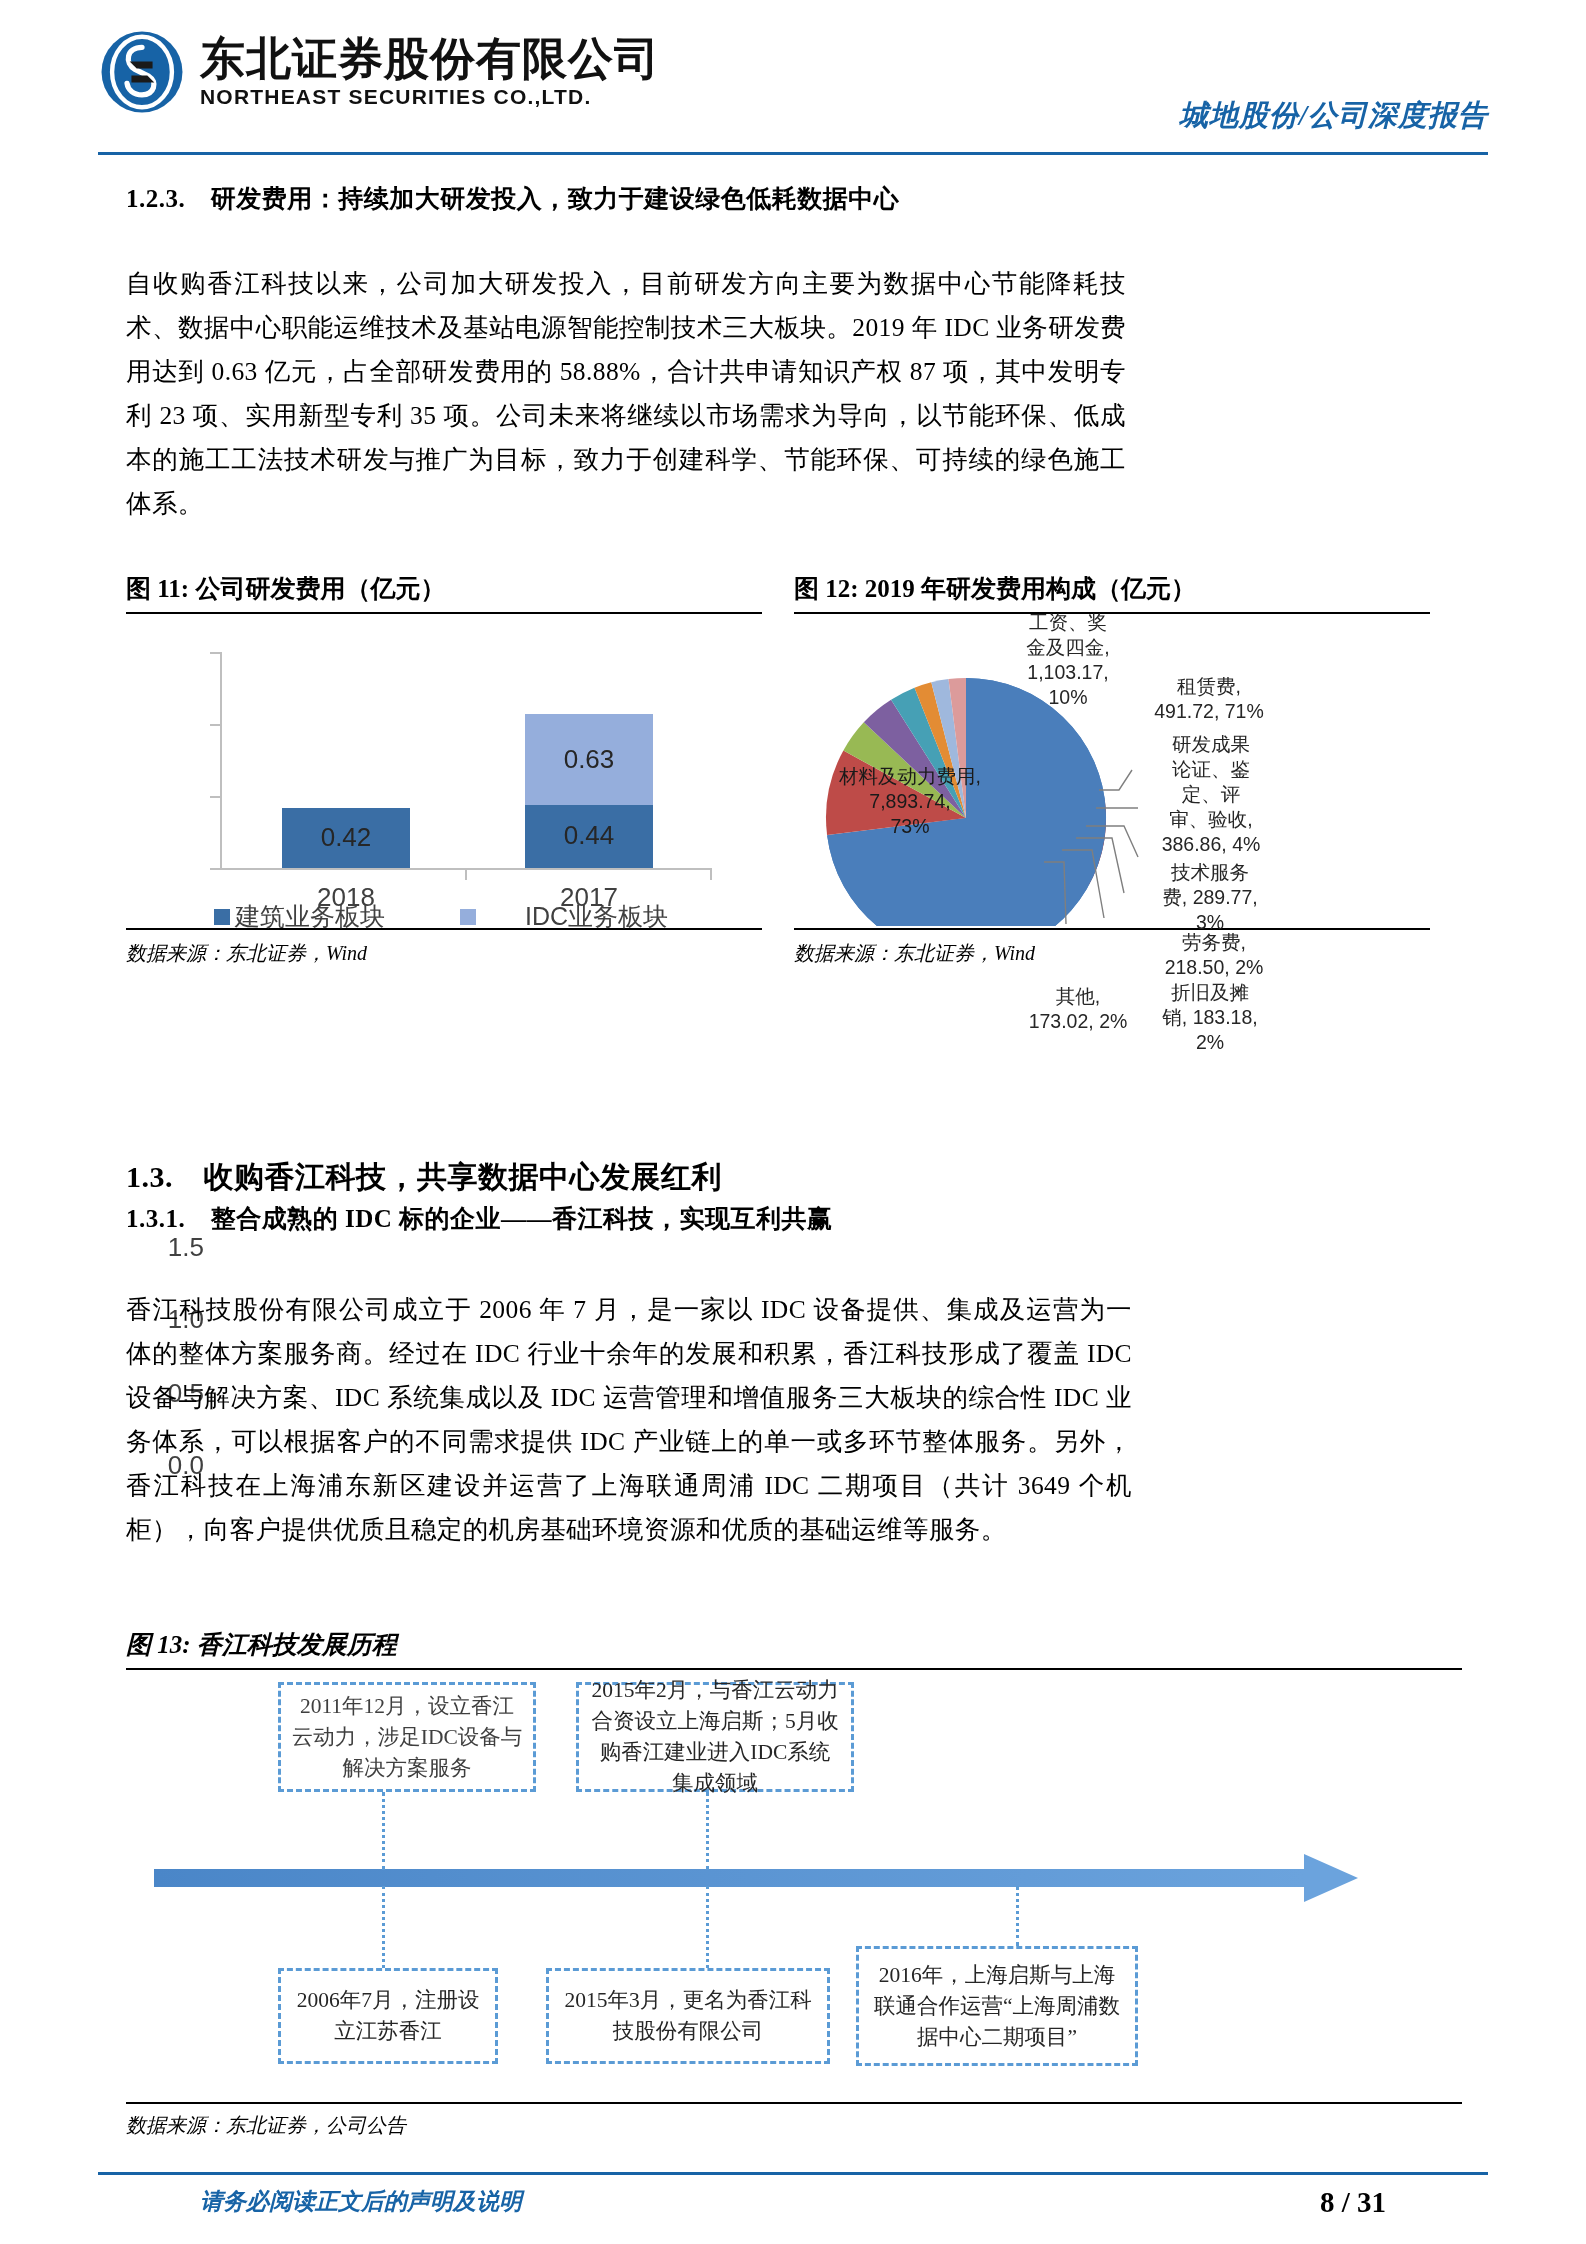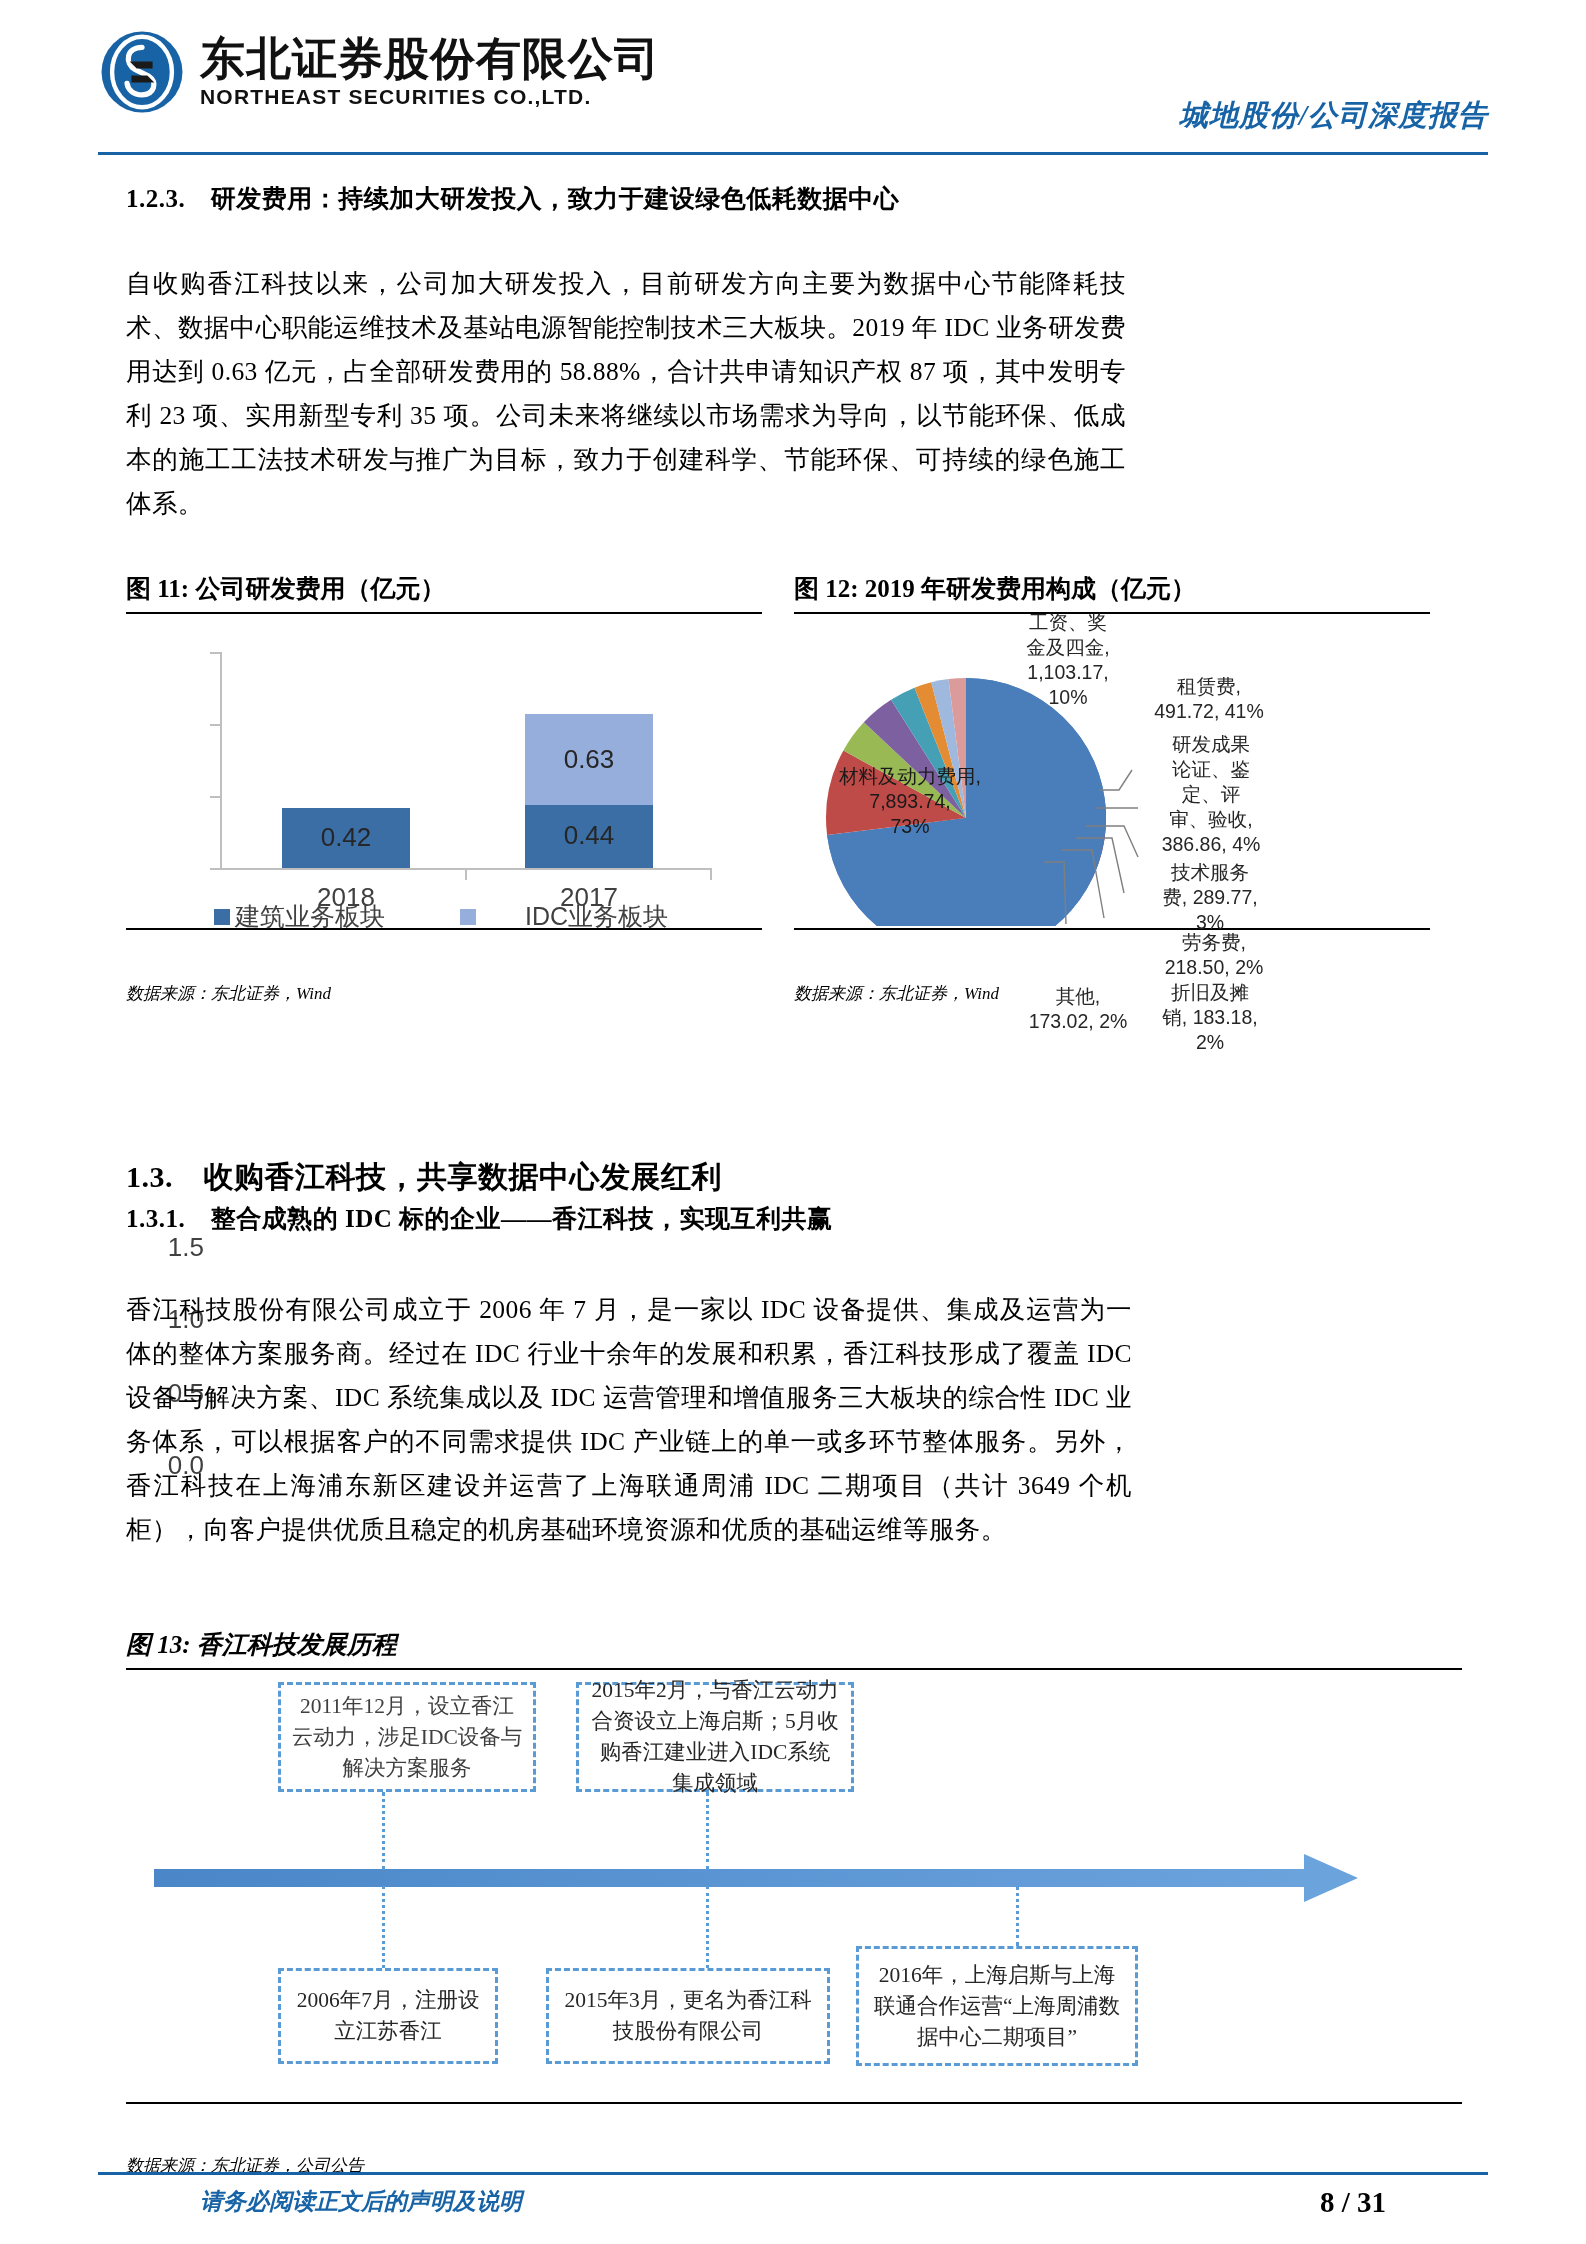--- a/index.html
+++ b/index.html
@@ -26,21 +26,21 @@
 
   
   .h3{position:absolute;font-family:"Liberation Serif",serif;font-weight:bold;font-size:25px;color:#000;letter-spacing:0.5px;}
   .h2{position:absolute;font-family:"Liberation Serif",serif;font-weight:bold;font-size:30px;color:#000;letter-spacing:0.5px;}
   .body-para{position:absolute;font-family:"Liberation Serif",serif;font-size:25.5px;line-height:44px;
     text-align:justify;color:#000;letter-spacing:0.4px;}
 
   
   .fig-title{position:absolute;font-family:"Liberation Serif",serif;font-weight:bold;font-size:25px;color:#000;}
   .fig-box{position:absolute;border-top:2.5px solid #000;border-bottom:2.5px solid #000;}
-  .fig-src{position:absolute;font-family:"Liberation Serif",serif;font-style:italic;font-size:17px;color:#000;margin-top:42px;}
+  .fig-src{position:absolute;font-family:"Liberation Serif",serif;font-style:italic;font-size:20px;color:#000;}
 
   
   .barchart{position:absolute;}
   .bc-ylab{position:absolute;font-family:"Liberation Sans",sans-serif;font-size:26px;color:#404040;text-align:right;width:58px;}
   .bc-axis-v{position:absolute;background:#bfbfbf;width:1.5px;}
   .bc-axis-h{position:absolute;background:#bfbfbf;height:1.5px;}
   .bc-tick{position:absolute;background:#bfbfbf;height:1.5px;width:10px;}
   .bc-bar{position:absolute;}
   .bc-bar-label{position:absolute;font-family:"Liberation Sans",sans-serif;font-size:26px;color:#262626;width:100%;text-align:center;}
   .bc-xlab{position:absolute;font-family:"Liberation Sans",sans-serif;font-size:26px;color:#404040;text-align:center;}
@@ -178,21 +178,21 @@
     </svg>
 
     <div class="pielab inside" style="left: 38px; top: 152px; width: 156px; white-space: pre-line;">材料及动力费用,
 7,893.74,
 73%</div>
     <div class="pielab" style="left: 212px; top: -2px; width: 124px; white-space: pre-line; text-align: center;">工资、奖
 金及四金,
 1,103.17,
 10%</div>
     <div class="pielab" style="left: 340px; top: 62px; width: 150px; white-space: pre-line;">租赁费,
-491.72, 41%</div>
+491.72, 71%</div>
     <div class="pielab" style="left: 346px; top: 120px; width: 142px; white-space: pre-line;">研发成果
 论证、鉴
 定、评
 审、验收,
 386.86, 4%</div>
     <div class="pielab" style="left: 346px; top: 248px; width: 140px; white-space: pre-line;">技术服务
 费, 289.77,
 3%</div>
     <div class="pielab" style="left: 350px; top: 318px; width: 140px; white-space: pre-line;">劳务费,
 218.50, 2%</div>

